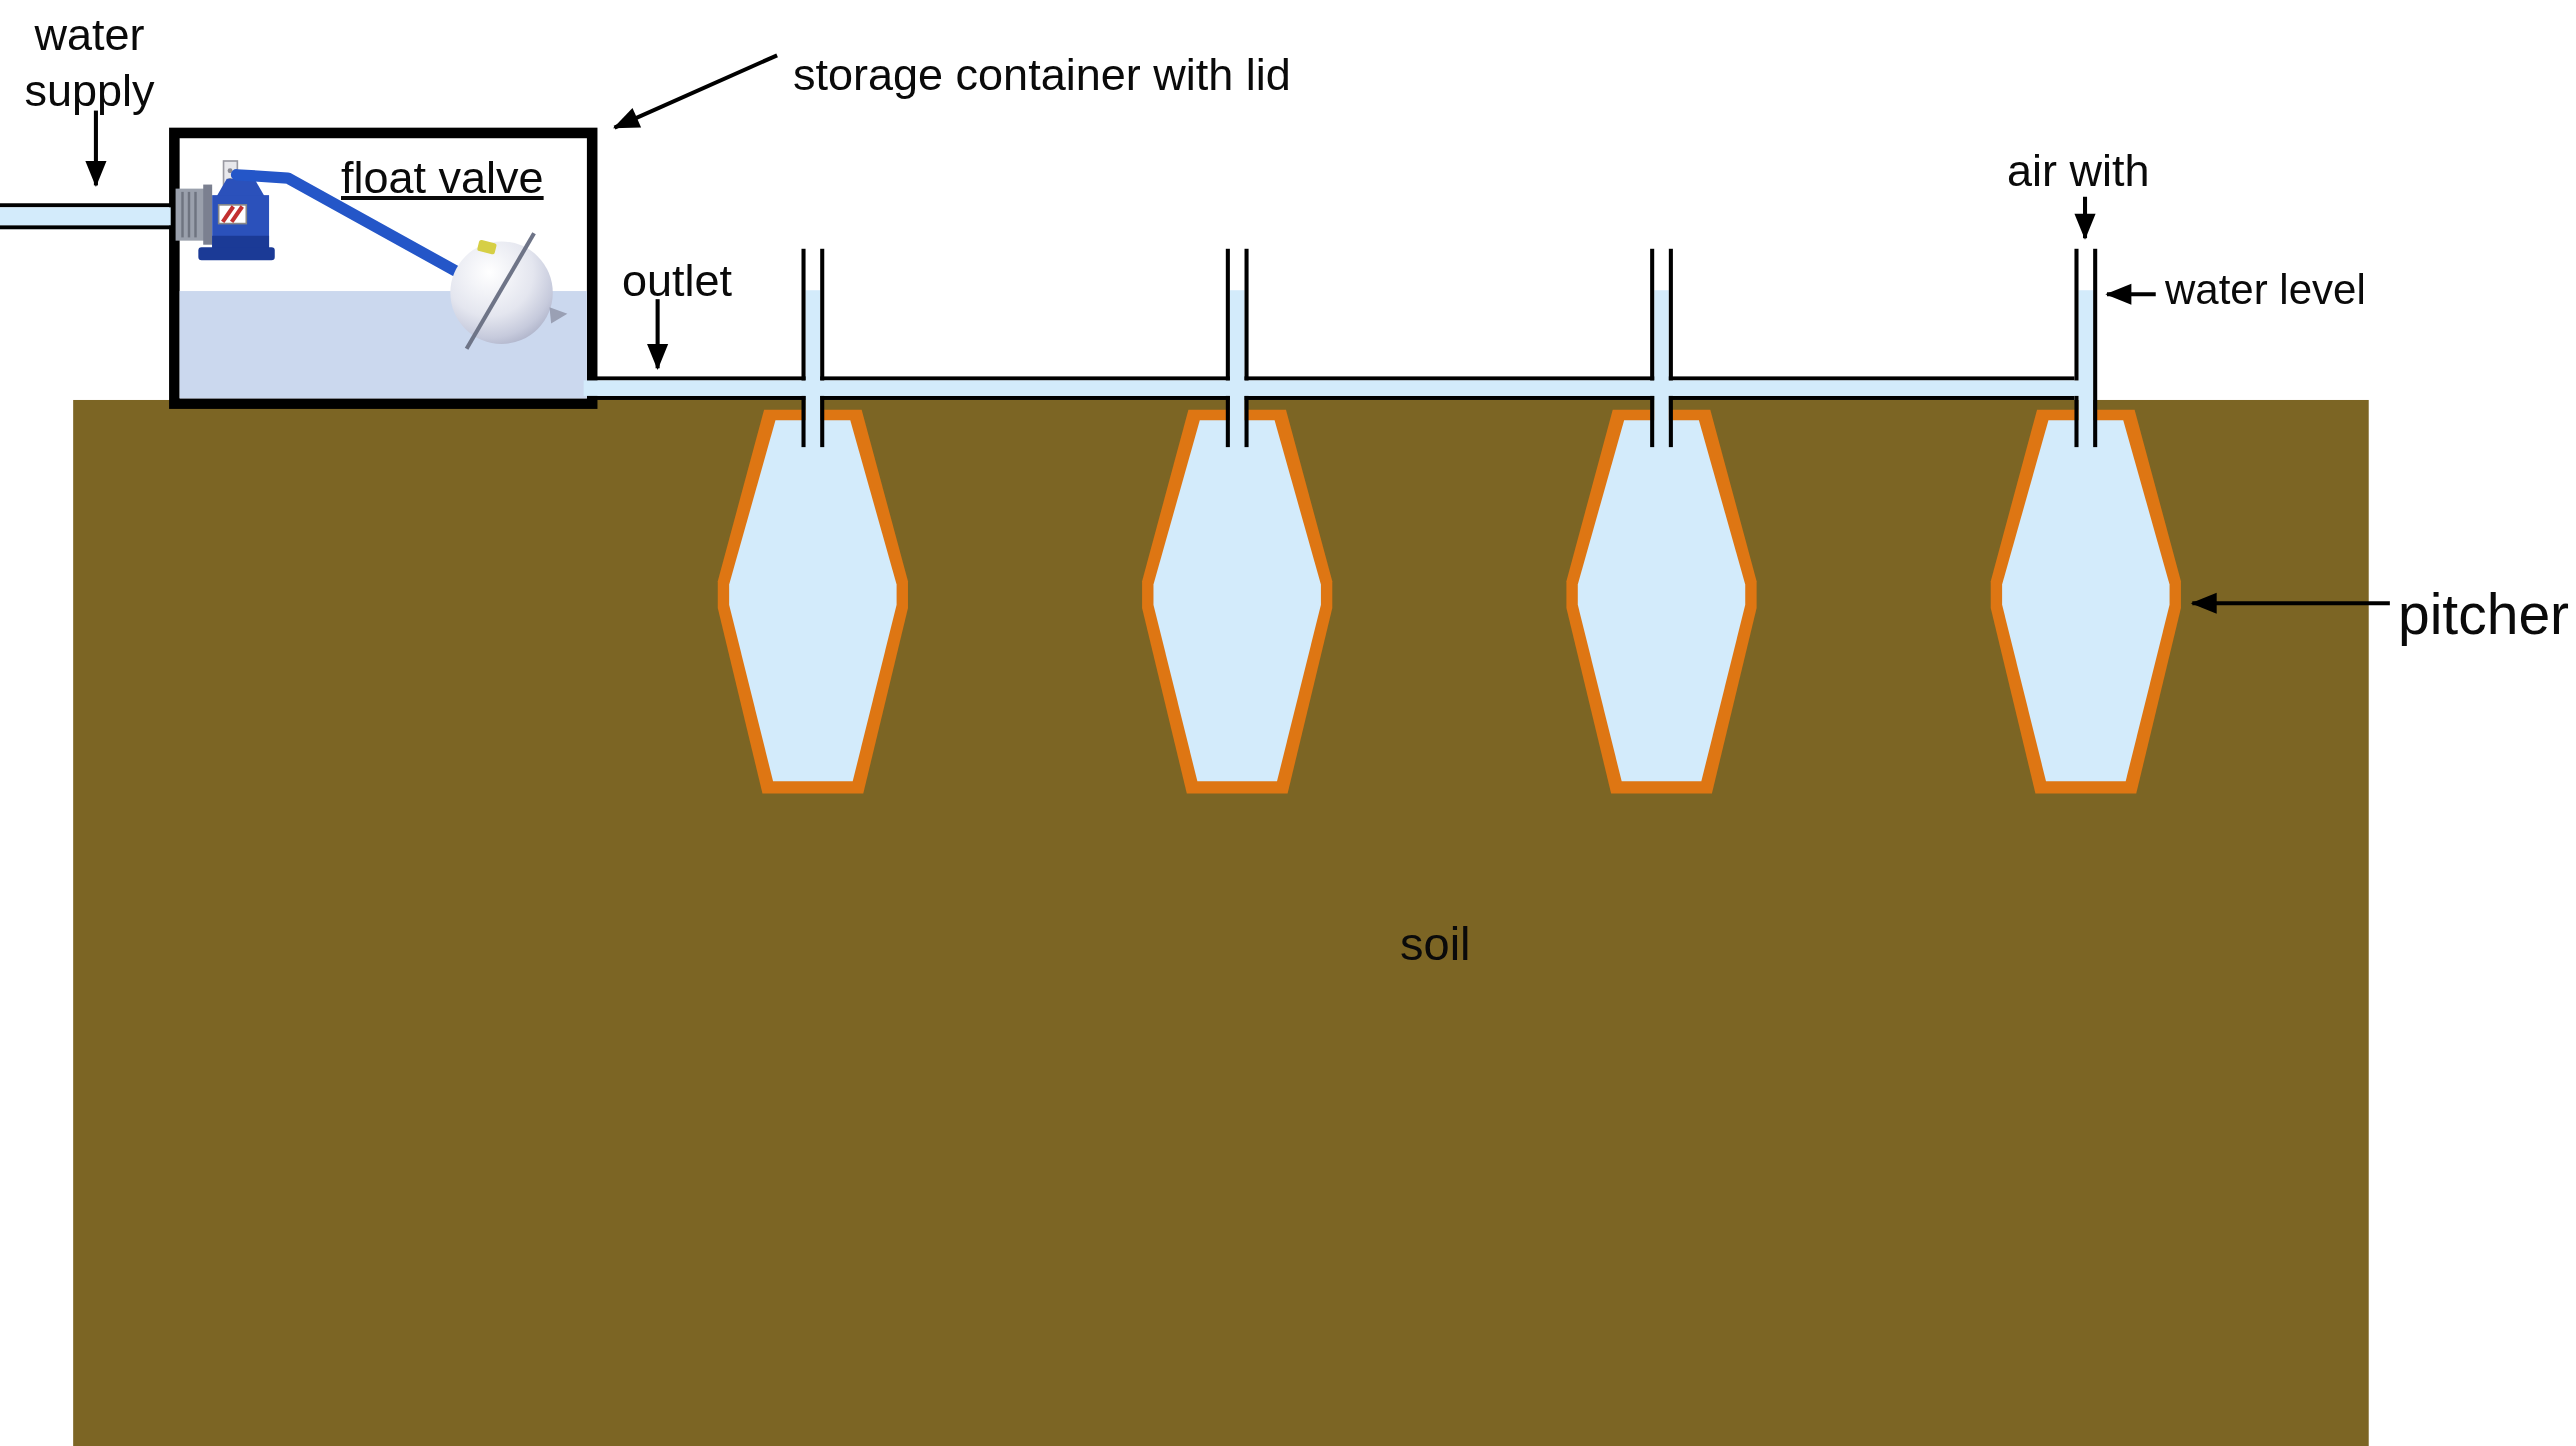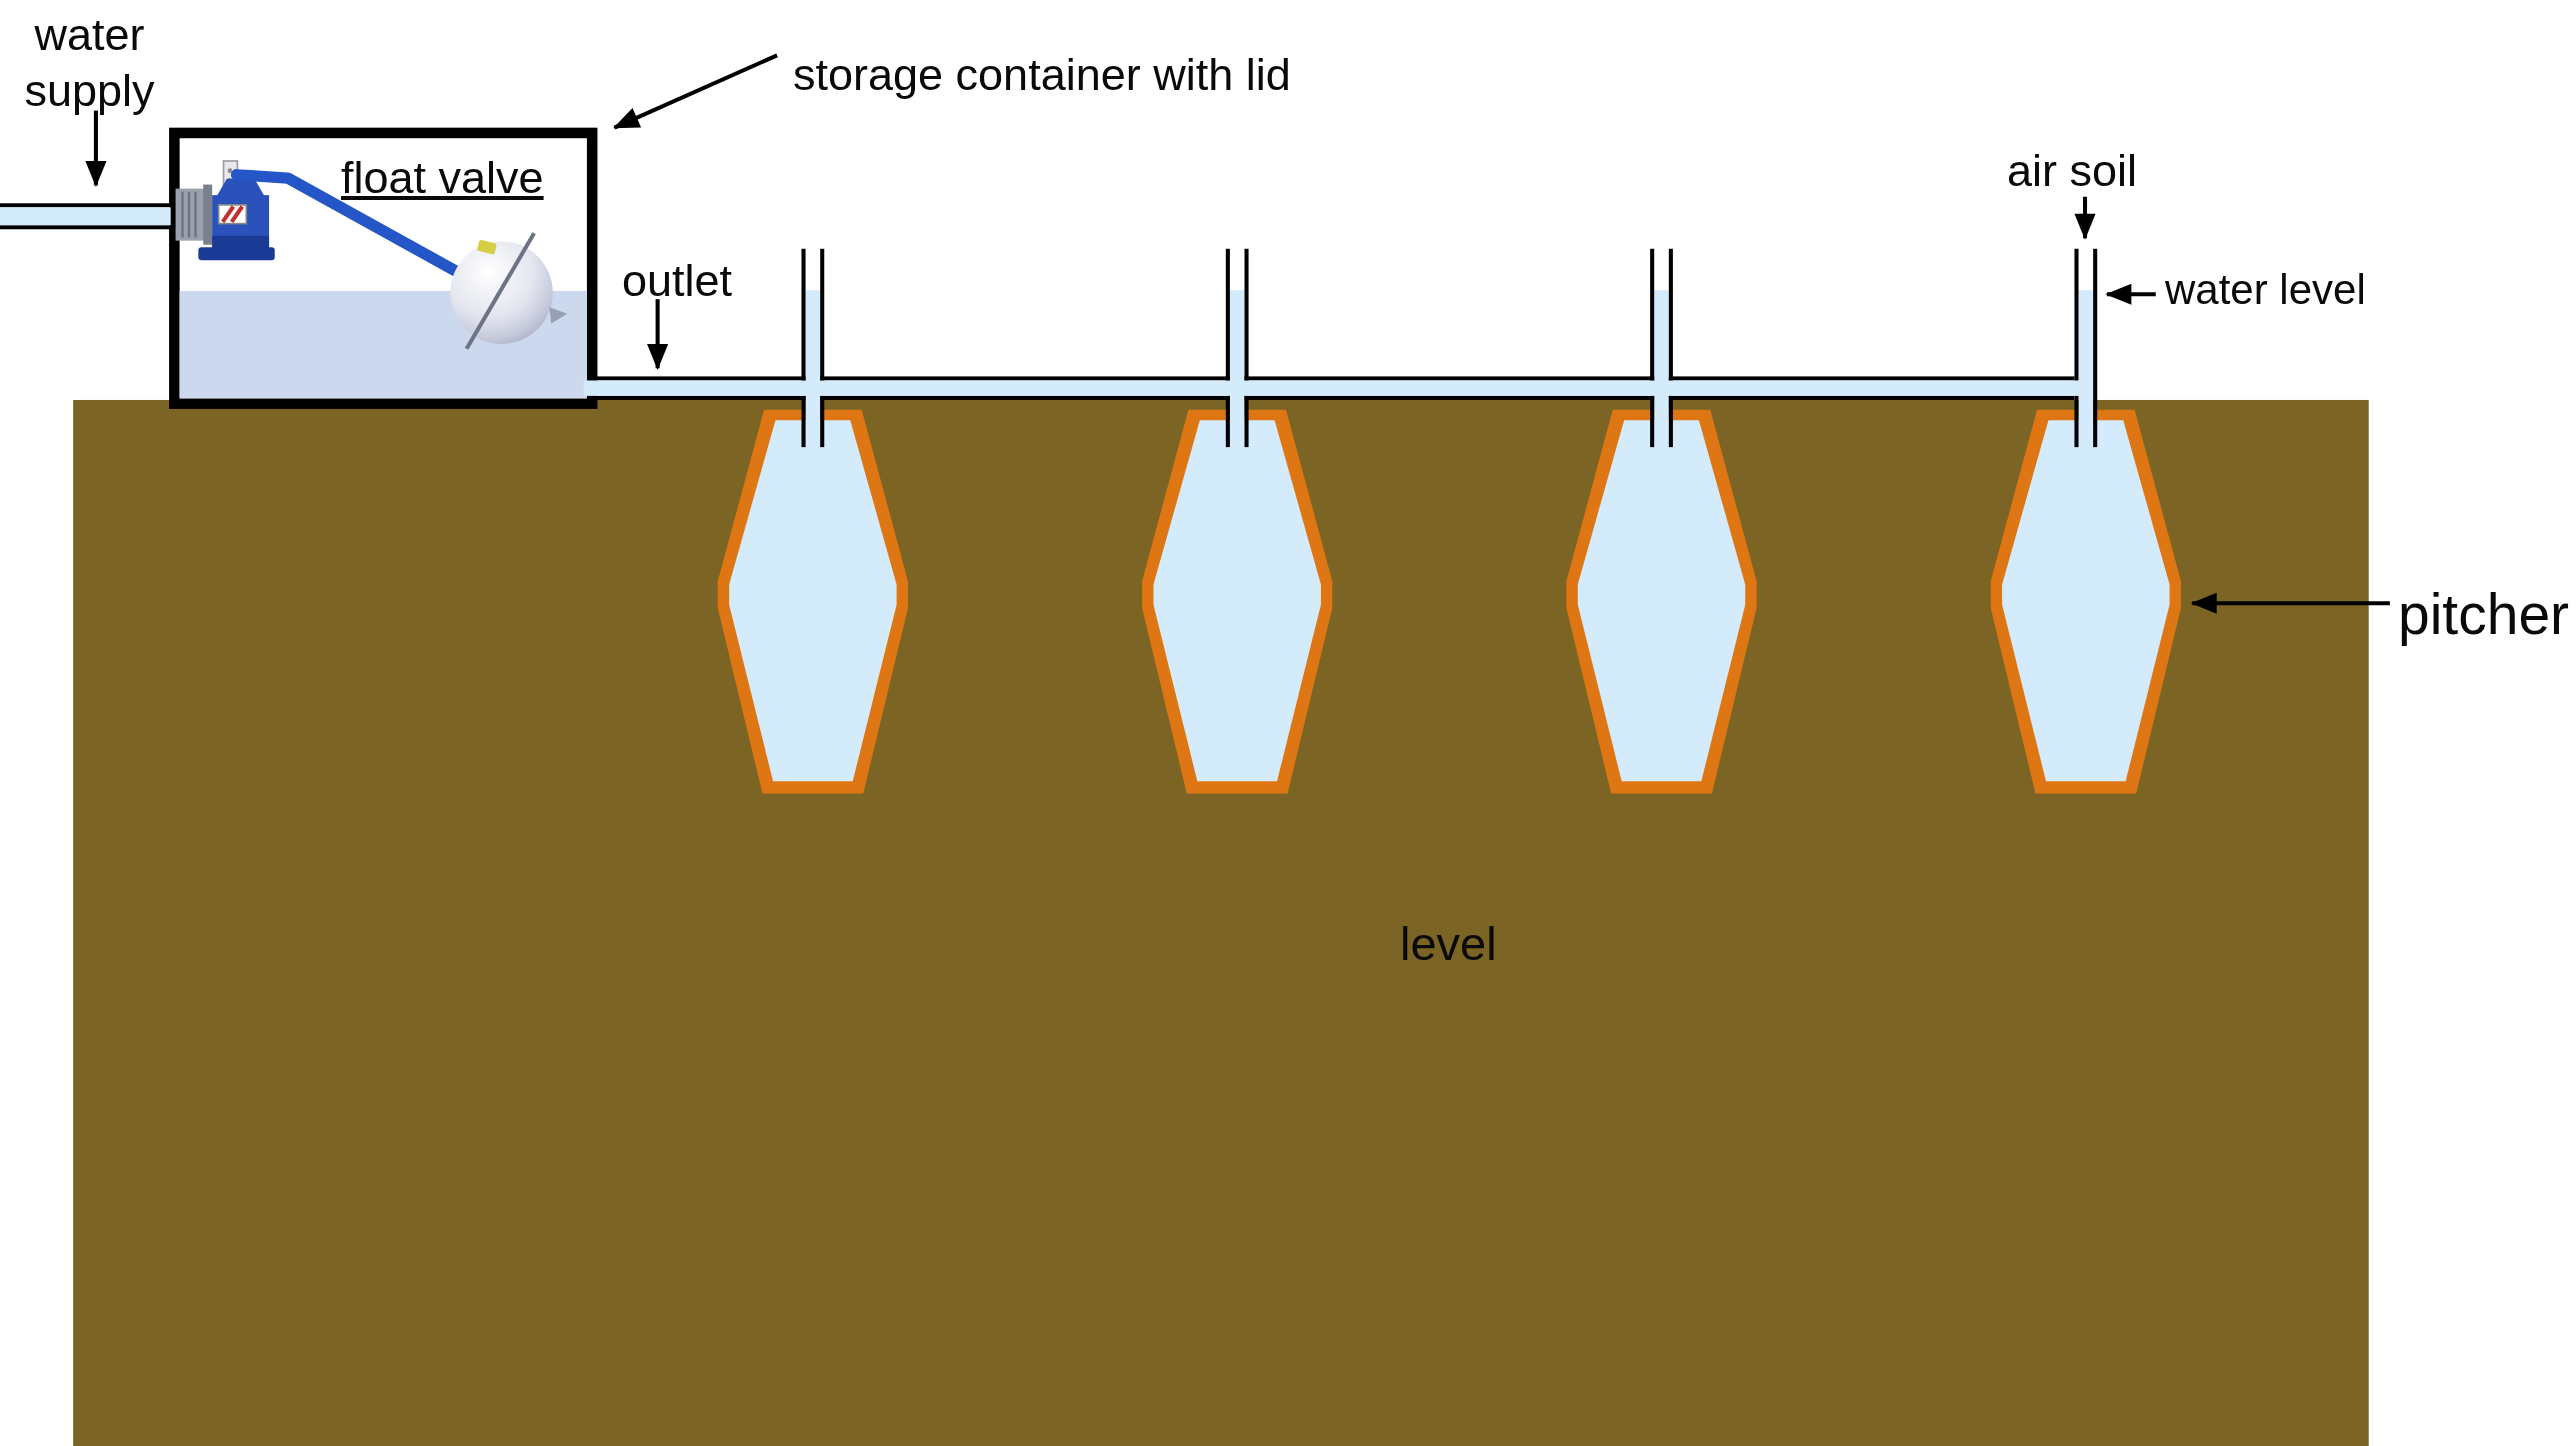--- a/index.html
+++ b/index.html
@@ -134,19 +134,19 @@
     <line x1="2940" y1="742" x2="2697" y2="742" stroke="#000" stroke-width="5" marker-end="url(#ah)"></line>
   </svg>
 
   <div class="lbl lbl-water-supply">
     <div>water</div>
     <div>supply</div>
   </div>
   <div class="lbl lbl-storage">storage container with lid</div>
   <div class="lbl lbl-float-valve">float valve</div>
   <div class="lbl lbl-outlet">outlet</div>
-  <div class="lbl lbl-air-inlet">air soil</div>
+  <div class="lbl lbl-air-inlet">air with</div>
   <div class="lbl lbl-water-level">water level</div>
   <div class="lbl lbl-pitcher">pitcher</div>
-  <div class="lbl lbl-soil">level</div>
+  <div class="lbl lbl-soil">soil</div>
 
 </div>
 
 
 </body></html>

